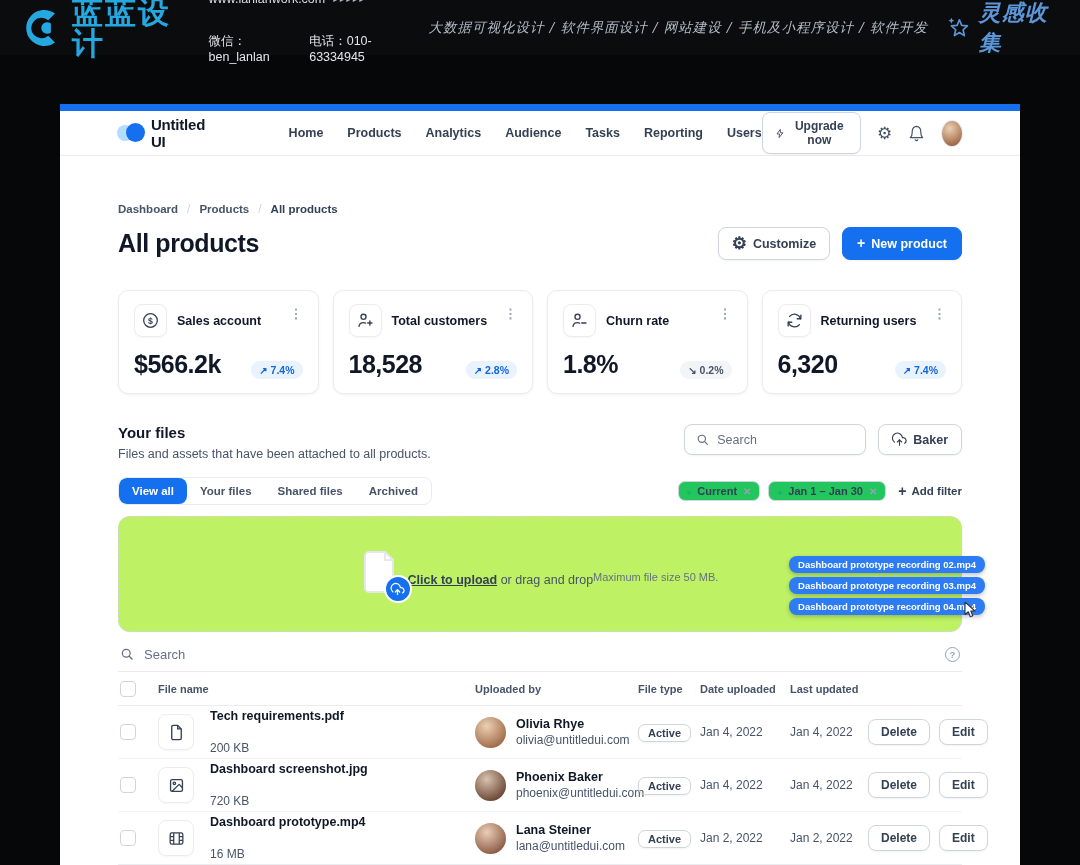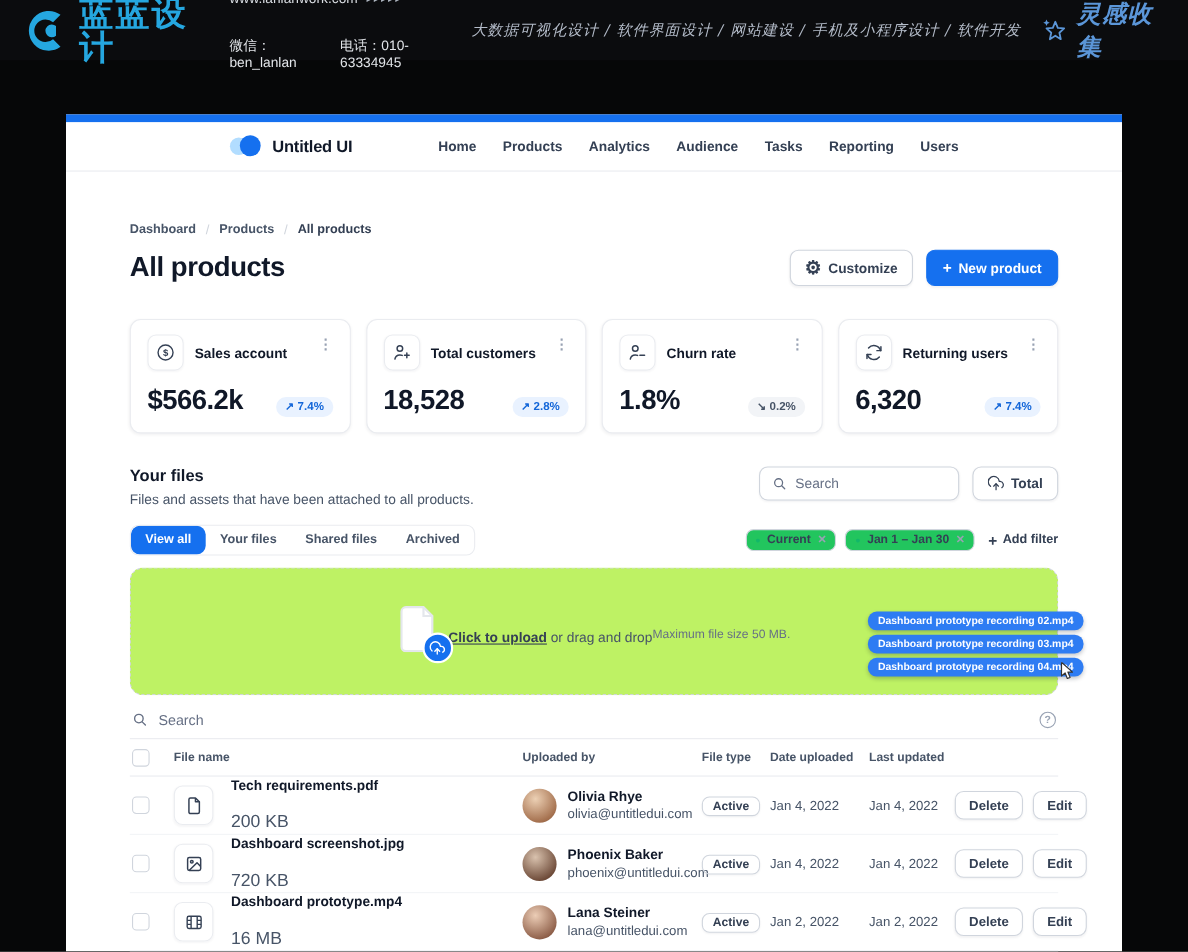--- a/index.html
+++ b/index.html
@@ -143,21 +143,21 @@
     padding:9px 0 8px; border-bottom:1px solid #eaecf0; }
   .th { font-size:11px; font-weight:600; color:#475467; }
   .checkbox { width:16px; height:16px; border:1.4px solid #d0d5dd; border-radius:4px; background:#fff;
     cursor:pointer; margin-left:2px; }
   .trow { display:grid; grid-template-columns:40px 52px 265px 163px 62px 90px 78px 1fr; align-items:center;
     height:53px; border-bottom:1px solid #f2f4f7; }
   .file-icon-box { width:36px; height:36px; border:1px solid #eaecf0; border-radius:8px; display:flex;
     align-items:center; justify-content:center; color:#344054; box-shadow:0 1px 2px rgba(16,24,40,.04); }
   .file-icon-box svg { width:19px; height:19px; }
   .cell-name .fname { font-size:12.5px; font-weight:700; color:#101828; }
-  .cell-name .fsize { margin-top:18px; font-size:16px; color:#475467; }
+  .cell-name .fsize { margin-top:18px; font-size:12px; color:#475467; }
   .cell-user { display:flex; align-items:center; gap:10px; }
   .row-avatar { width:31px; height:31px; flex:0 0 auto; }
   .row-avatar.v2 { background:radial-gradient(circle at 38% 30%, #d9c2ae, #6d4a38 75%, #4e3327); }
   .row-avatar.v3 { background:radial-gradient(circle at 38% 30%, #eccdb6, #8e5f49 75%, #5f3e2d); }
   .uname { font-size:12.5px; font-weight:700; color:#101828; }
   .uemail { margin-top:2px; font-size:12px; color:#475467; }
   .status-badge { display:inline-block; border:1px solid #d0d5dd; border-radius:7px; padding:2px 9px;
     font-size:11px; font-weight:700; color:#344054; box-shadow:0 1px 2px rgba(16,24,40,.05); }
   .cell-date { font-size:12px; color:#475467; }
   .cell-actions { display:flex; gap:9px; justify-content:flex-end; }
@@ -209,20 +209,36 @@
       </div>
       <nav class="nav-links">
         <a>Home</a>
         <a>Products</a>
         <a>Analytics</a>
         <a>Audience</a>
         <a>Tasks</a>
         <a>Reporting</a>
         <a>Users</a>
       </nav>
+      <div class="nav-right">
+        <button class="upgrade-btn">
+          <svg width="13" height="13" viewBox="0 0 24 24" fill="none" stroke="#344054" stroke-width="2" stroke-linejoin="round">
+              <path d="M13 2 L4.8 13.2 H11 L10 22 L19.2 10.2 H13 Z"></path>
+            </svg>
+          <span>Upgrade now</span>
+        </button>
+        <span class="icon-btn gear-glyph"></span>
+        <span class="icon-btn">
+          <svg width="17" height="17" viewBox="0 0 24 24" fill="none" stroke="currentColor" stroke-width="1.7" stroke-linecap="round" stroke-linejoin="round">
+              <path d="M18 8.4c0-1.7-.6-3.3-1.8-4.5A6.2 6.2 0 0 0 12 2a6.2 6.2 0 0 0-4.2 1.9A6.3 6.3 0 0 0 6 8.4c0 7.3-2.7 9.3-2.7 9.3h17.4S18 15.7 18 8.4z"></path>
+              <path d="M13.7 21a2 2 0 0 1-3.4 0"></path>
+            </svg>
+        </span>
+        <span class="avatar nav-avatar"></span>
+      </div>
     </header>
 
     <main class="content">
 
       <div class="breadcrumb">
         <span class="crumb">Dashboard</span>
         <span class="sep"></span>
         <span class="crumb">Products</span>
         <span class="sep"></span>
         <span class="crumb current">All products</span>
@@ -327,21 +343,21 @@
                 <path d="M14.8 14.8 19.5 19.5"></path>
               </svg>
             <input placeholder="Search" style="">
           </div>
           <button class="btn btn-secondary upload-btn">
             <svg viewBox="0 0 24 24" fill="none" stroke="#344054" stroke-width="1.8" stroke-linecap="round" stroke-linejoin="round">
                 <path d="M15.5 16 12 12.5 8.5 16"></path>
                 <path d="M12 12.5V21"></path>
                 <path d="M20.4 18.1A5 5 0 0 0 18 9h-1.3A8 8 0 1 0 4 16.2"></path>
               </svg>
-            <span>Total</span>
+            <span>Baker</span>
           </button>
         </div>
       </div>
 
       <div class="tabs-row">
         <div class="tab-group">
           <span class="tab active">View all</span>
           <span class="tab">Your files</span>
           <span class="tab">Shared files</span>
           <span class="tab">Archived</span>

